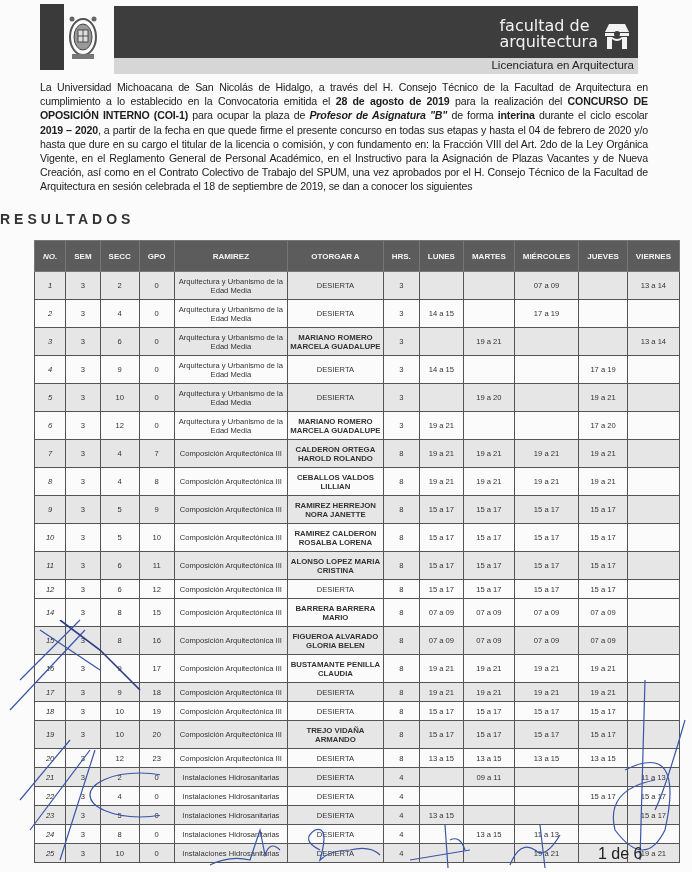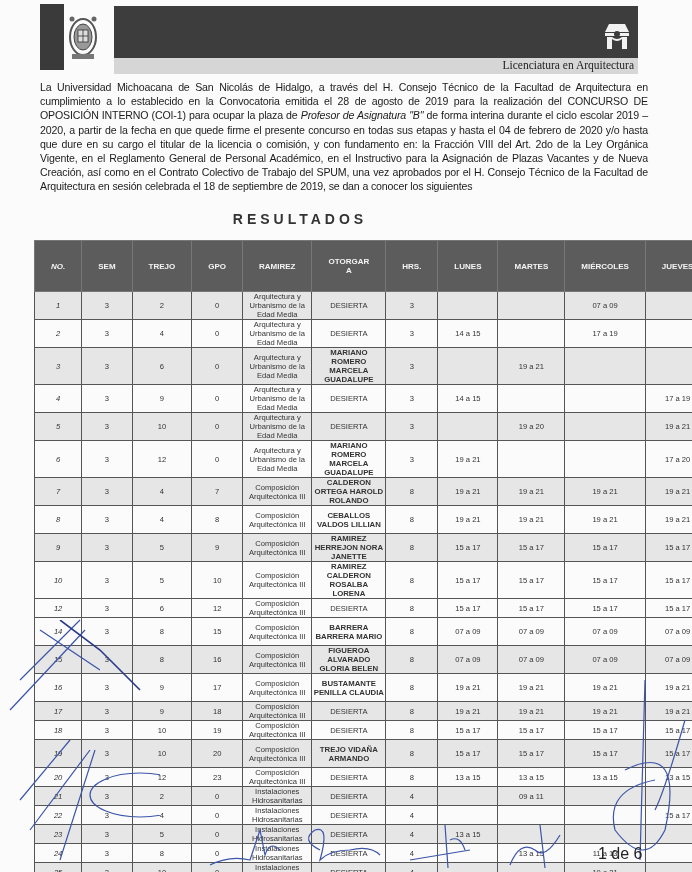--- a/index.html
+++ b/index.html
@@ -4,26 +4,26 @@
 <style>
   html,body{margin:0;padding:0;background:#fbfbfb;}
   body{width:692px;height:872px;position:relative;overflow:hidden;font-family:"Liberation Sans",sans-serif;color:#222;}
   .hdr{position:absolute;left:40px;top:4px;width:598px;height:66px;}
   .hdr .bar-left{position:absolute;left:0;top:0;width:24px;height:66px;background:#3a3a3a;}
   .hdr .seal{position:absolute;left:28px;top:8px;width:30px;height:50px;}
   .hdr .dark{position:absolute;left:74px;top:2px;width:524px;height:52px;background:#3d3d3d;}
   .hdr .grey{position:absolute;left:74px;top:54px;width:524px;height:16px;background:#d6d6d6;}
   .hdr .fac{position:absolute;right:40px;top:14px;color:#f2f2f2;font-size:16px;line-height:16px;text-align:left;font-family:"DejaVu Sans",sans-serif;}
   .hdr .logo{position:absolute;right:8px;top:18px;width:26px;height:28px;}
-  .hdr .lic{position:absolute;right:4px;top:55px;font-size:11.5px;color:#222;font-family:Liberation Serif, serif;}
+  .hdr .lic{position:absolute;right:4px;top:55px;font-size:11.5px;color:#222;font-family:Liberation Sans, sans-serif;}
   .intro{position:absolute;left:40px;top:80px;width:608px;font-size:10.6px;line-height:14.2px;text-align:justify;color:#1c1c1c;font-family:"Liberation Sans Narrow","Liberation Sans",sans-serif;letter-spacing:-0.15px;}
-  .intro b{font-weight:normal;}
-  .title{position:absolute;left:0;width:600px;top:211px;text-align:center;font-size:14px;font-weight:bold;letter-spacing:4px;color:#333;}
+  .intro b{font-weight:bold;}
+  .title{position:absolute;left:0;width:600px;top:211px;text-align:left;font-size:14px;font-weight:bold;letter-spacing:4px;color:#333;}
   table{position:absolute;left:34px;top:240px;width:646px;border-collapse:collapse;font-size:7.6px;color:#333;}
-  th{background:#5c5c5c;color:#f4f4f4;font-weight:bold;height:14px;border:1px solid #777;font-size:8px;padding:16px;margin-left:12px;}
+  th{background:#5c5c5c;color:#f4f4f4;font-weight:bold;height:14px;border:1px solid #777;font-size:8px;padding:8px;margin-left:12px;}
   td{border:1px solid #555;text-align:center;padding:0 1px;line-height:9px;}
   tr.r1 td{height:18px;}
   tr.r2 td{height:27px;}
   tr.sh td{background:#e6e6e6;}
   td.no{font-style:italic;}
   td.name{font-weight:bold;font-size:7.8px;}
   .sig{position:absolute;pointer-events:none;}
   .page{position:absolute;left:598px;top:845px;font-size:16px;color:#222;}
 </style>
 </head>
@@ -36,20 +36,24 @@
     <ellipse cx="15" cy="25" rx="9" ry="13" fill="#999" stroke="#444" stroke-width="1"></ellipse>
     <rect x="10" y="18" width="10" height="12" fill="#ddd" stroke="#333" stroke-width="0.8"></rect>
     <line x1="15" y1="18" x2="15" y2="30" stroke="#333" stroke-width="0.8"></line>
     <line x1="10" y1="24" x2="20" y2="24" stroke="#333" stroke-width="0.8"></line>
     <circle cx="4" cy="7" r="2.5" fill="#666"></circle>
       <circle cx="26" cy="7" r="2.5" fill="#666"></circle>
     <rect x="4" y="42" width="22" height="5" fill="#777"></rect>
   </svg>
   <div class="dark"></div>
   <div class="grey"></div>
+  <div class="fac">
+    <div>facultad de</div>
+    <div>arquitectura</div>
+  </div>
   <svg class="logo" viewBox="0 0 26 28">
     <polygon points="5,2 21,2 25,10 1,10" fill="#f2f2f2"></polygon>
     <rect x="1" y="11" width="24" height="3" fill="#f2f2f2"></rect>
     <circle cx="13" cy="12" r="3" fill="#3d3d3d"></circle>
     <rect x="3" y="15" width="5" height="12" fill="#f2f2f2"></rect>
     <rect x="18" y="15" width="5" height="12" fill="#f2f2f2"></rect>
     <path d="M8 15 Q13 19 18 15 L18 17 Q13 21 8 17Z" fill="#f2f2f2"></path>
   </svg>
   <div class="lic">Licenciatura en Arquitectura</div>
 </div>
@@ -70,21 +74,21 @@
       <col style="width:42px">
     <col style="width:43px">
       <col style="width:61px">
       <col style="width:44px">
       <col style="width:47px">
   </colgroup>
   <thead>
       <tr id="hdr-row">
         <th style="font-style: italic;">NO.</th>
         <th>SEM</th>
-        <th>TREJO</th>
+        <th>SECC</th>
         <th>GPO</th>
         <th>RAMIREZ</th>
         <th>OTORGAR A</th>
         <th>HRS.</th>
         <th>LUNES</th>
         <th>MARTES</th>
         <th>MIÉRCOLES</th>
         <th>JUEVES</th>
         <th>VIERNES</th>
       </tr>
@@ -216,20 +220,34 @@
         <td>15 a 17</td>
         <td></td>
       </tr>
       <tr class="r2">
         <td class="no">10</td>
         <td>3</td>
         <td>5</td>
         <td>10</td>
         <td>Composición Arquitectónica III</td>
         <td class="name">RAMIREZ CALDERON ROSALBA LORENA</td>
+        <td>8</td>
+        <td>15 a 17</td>
+        <td>15 a 17</td>
+        <td>15 a 17</td>
+        <td>15 a 17</td>
+        <td></td>
+      </tr>
+      <tr class="r2 sh">
+        <td class="no">11</td>
+        <td>3</td>
+        <td>6</td>
+        <td>11</td>
+        <td>Composición Arquitectónica III</td>
+        <td class="name">ALONSO LOPEZ MARIA CRISTINA</td>
         <td>8</td>
         <td>15 a 17</td>
         <td>15 a 17</td>
         <td>15 a 17</td>
         <td>15 a 17</td>
         <td></td>
       </tr>
       <tr class="r1">
         <td class="no">12</td>
         <td>3</td>

